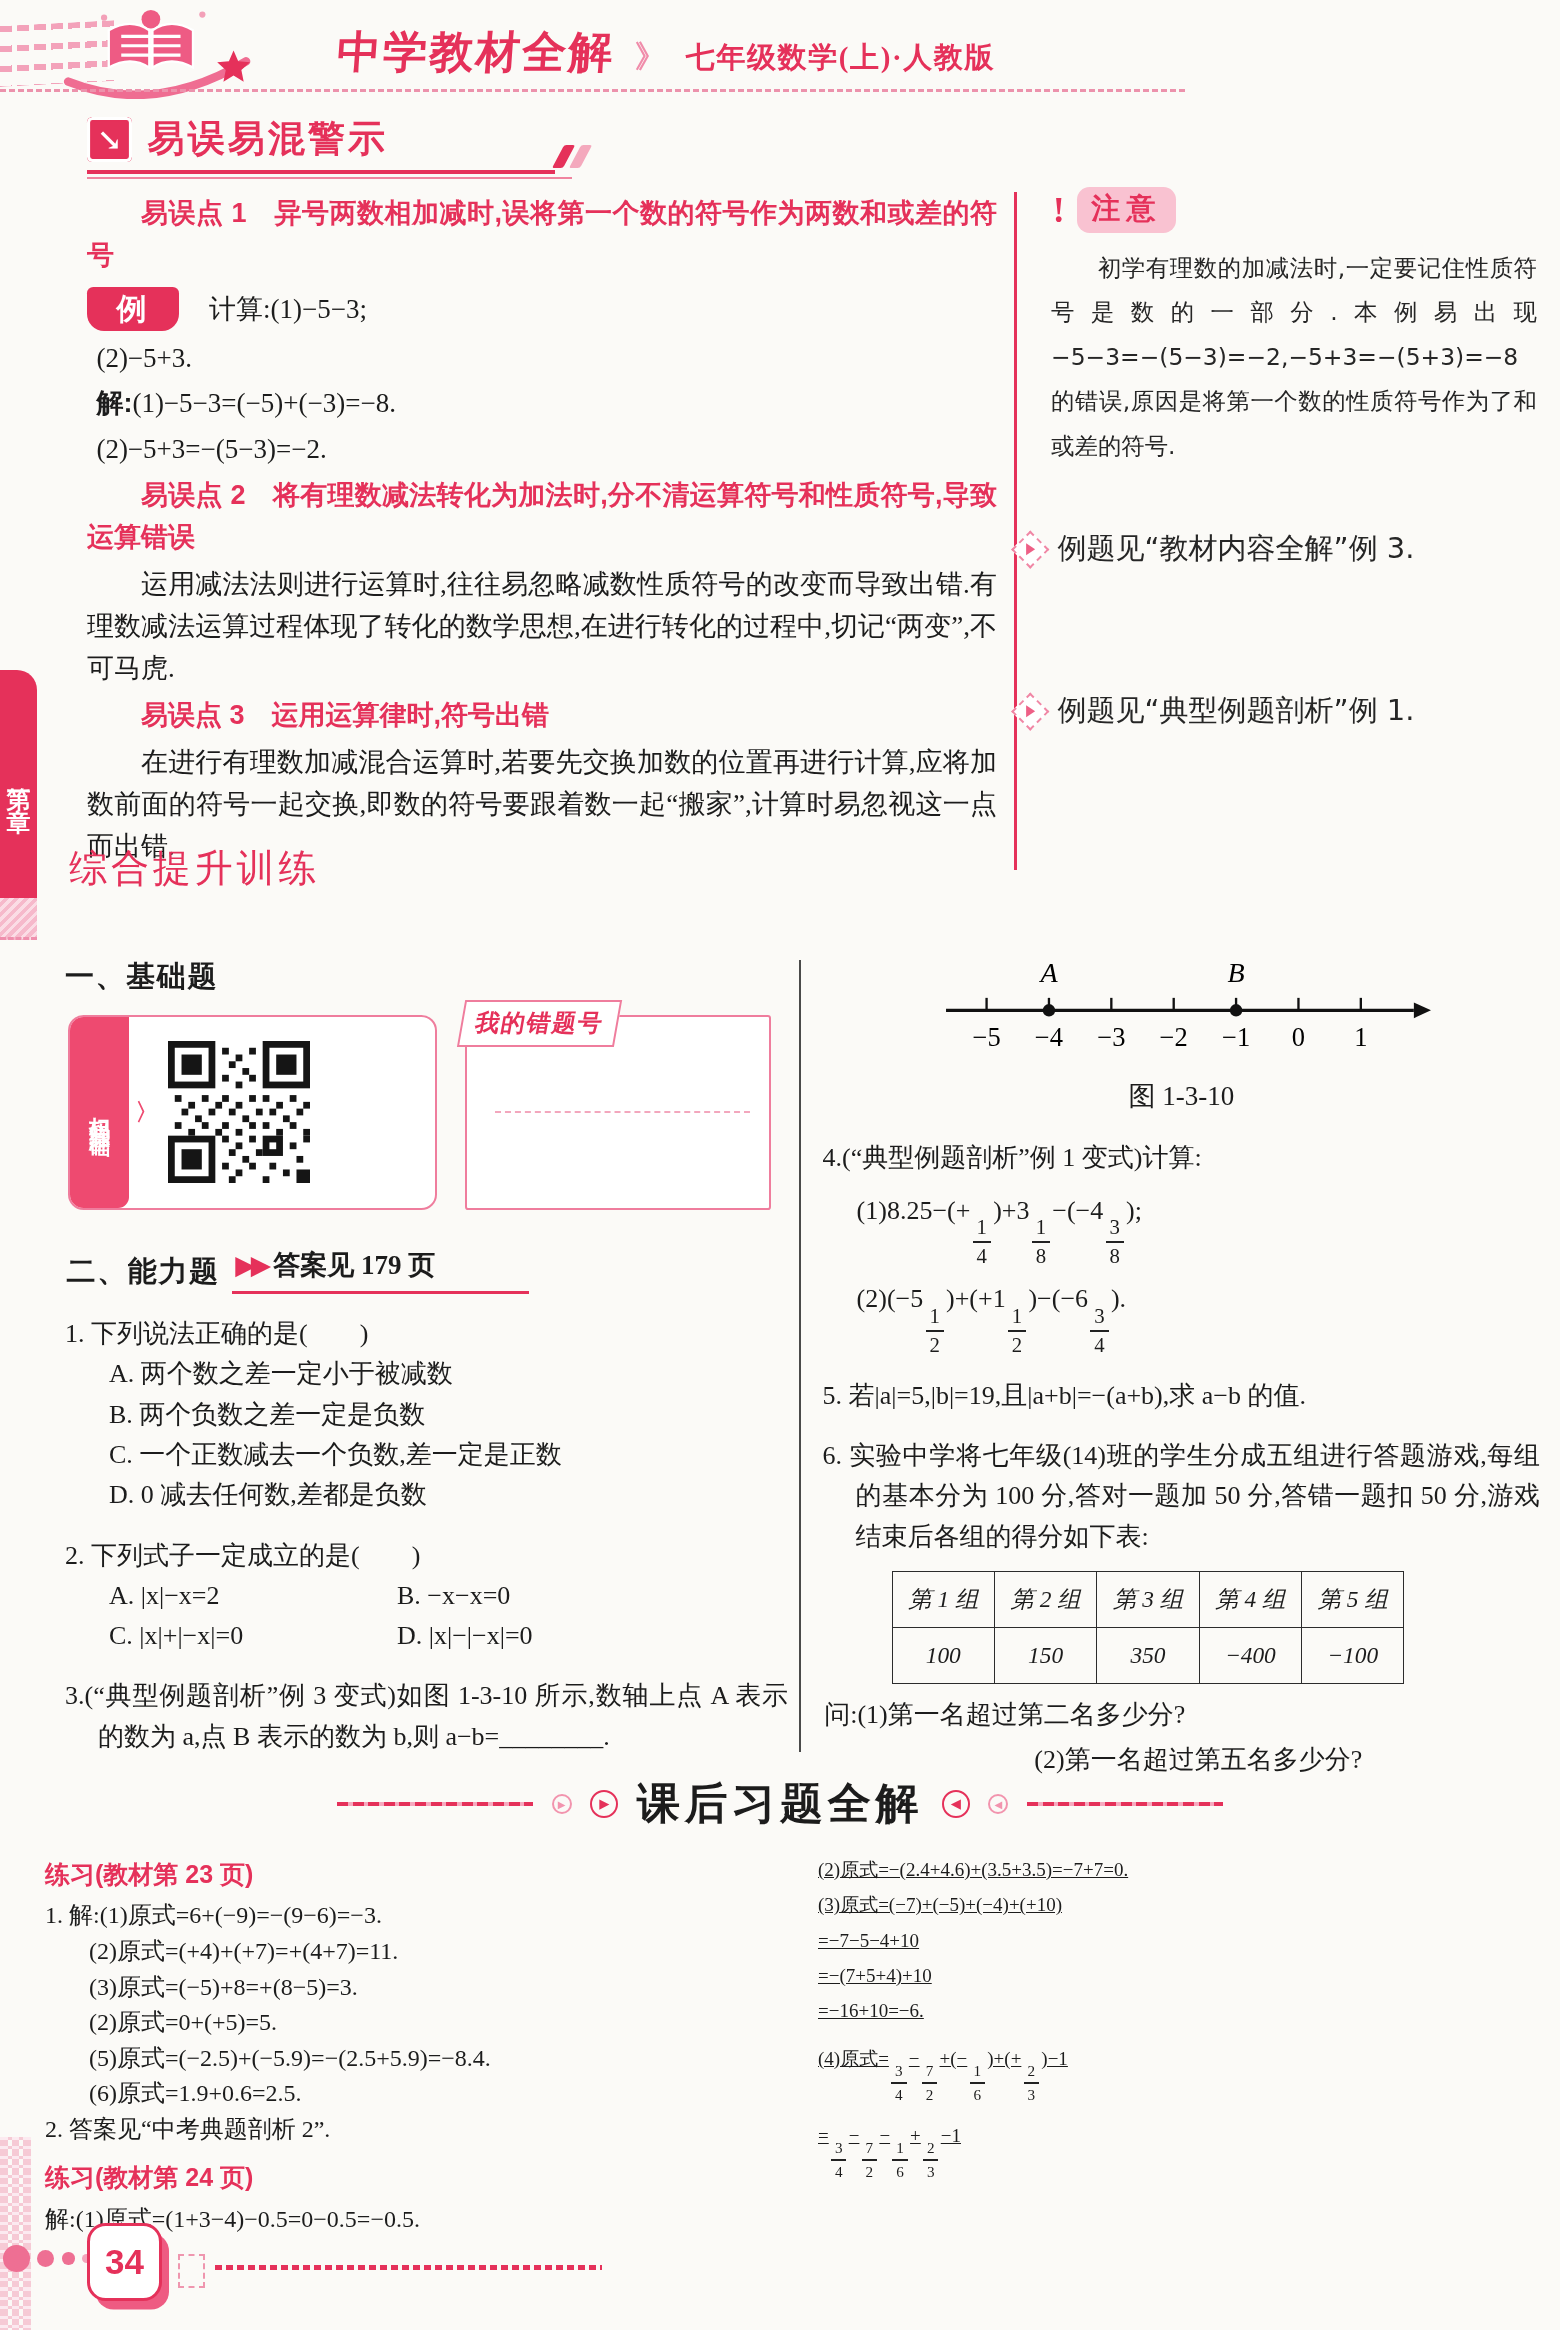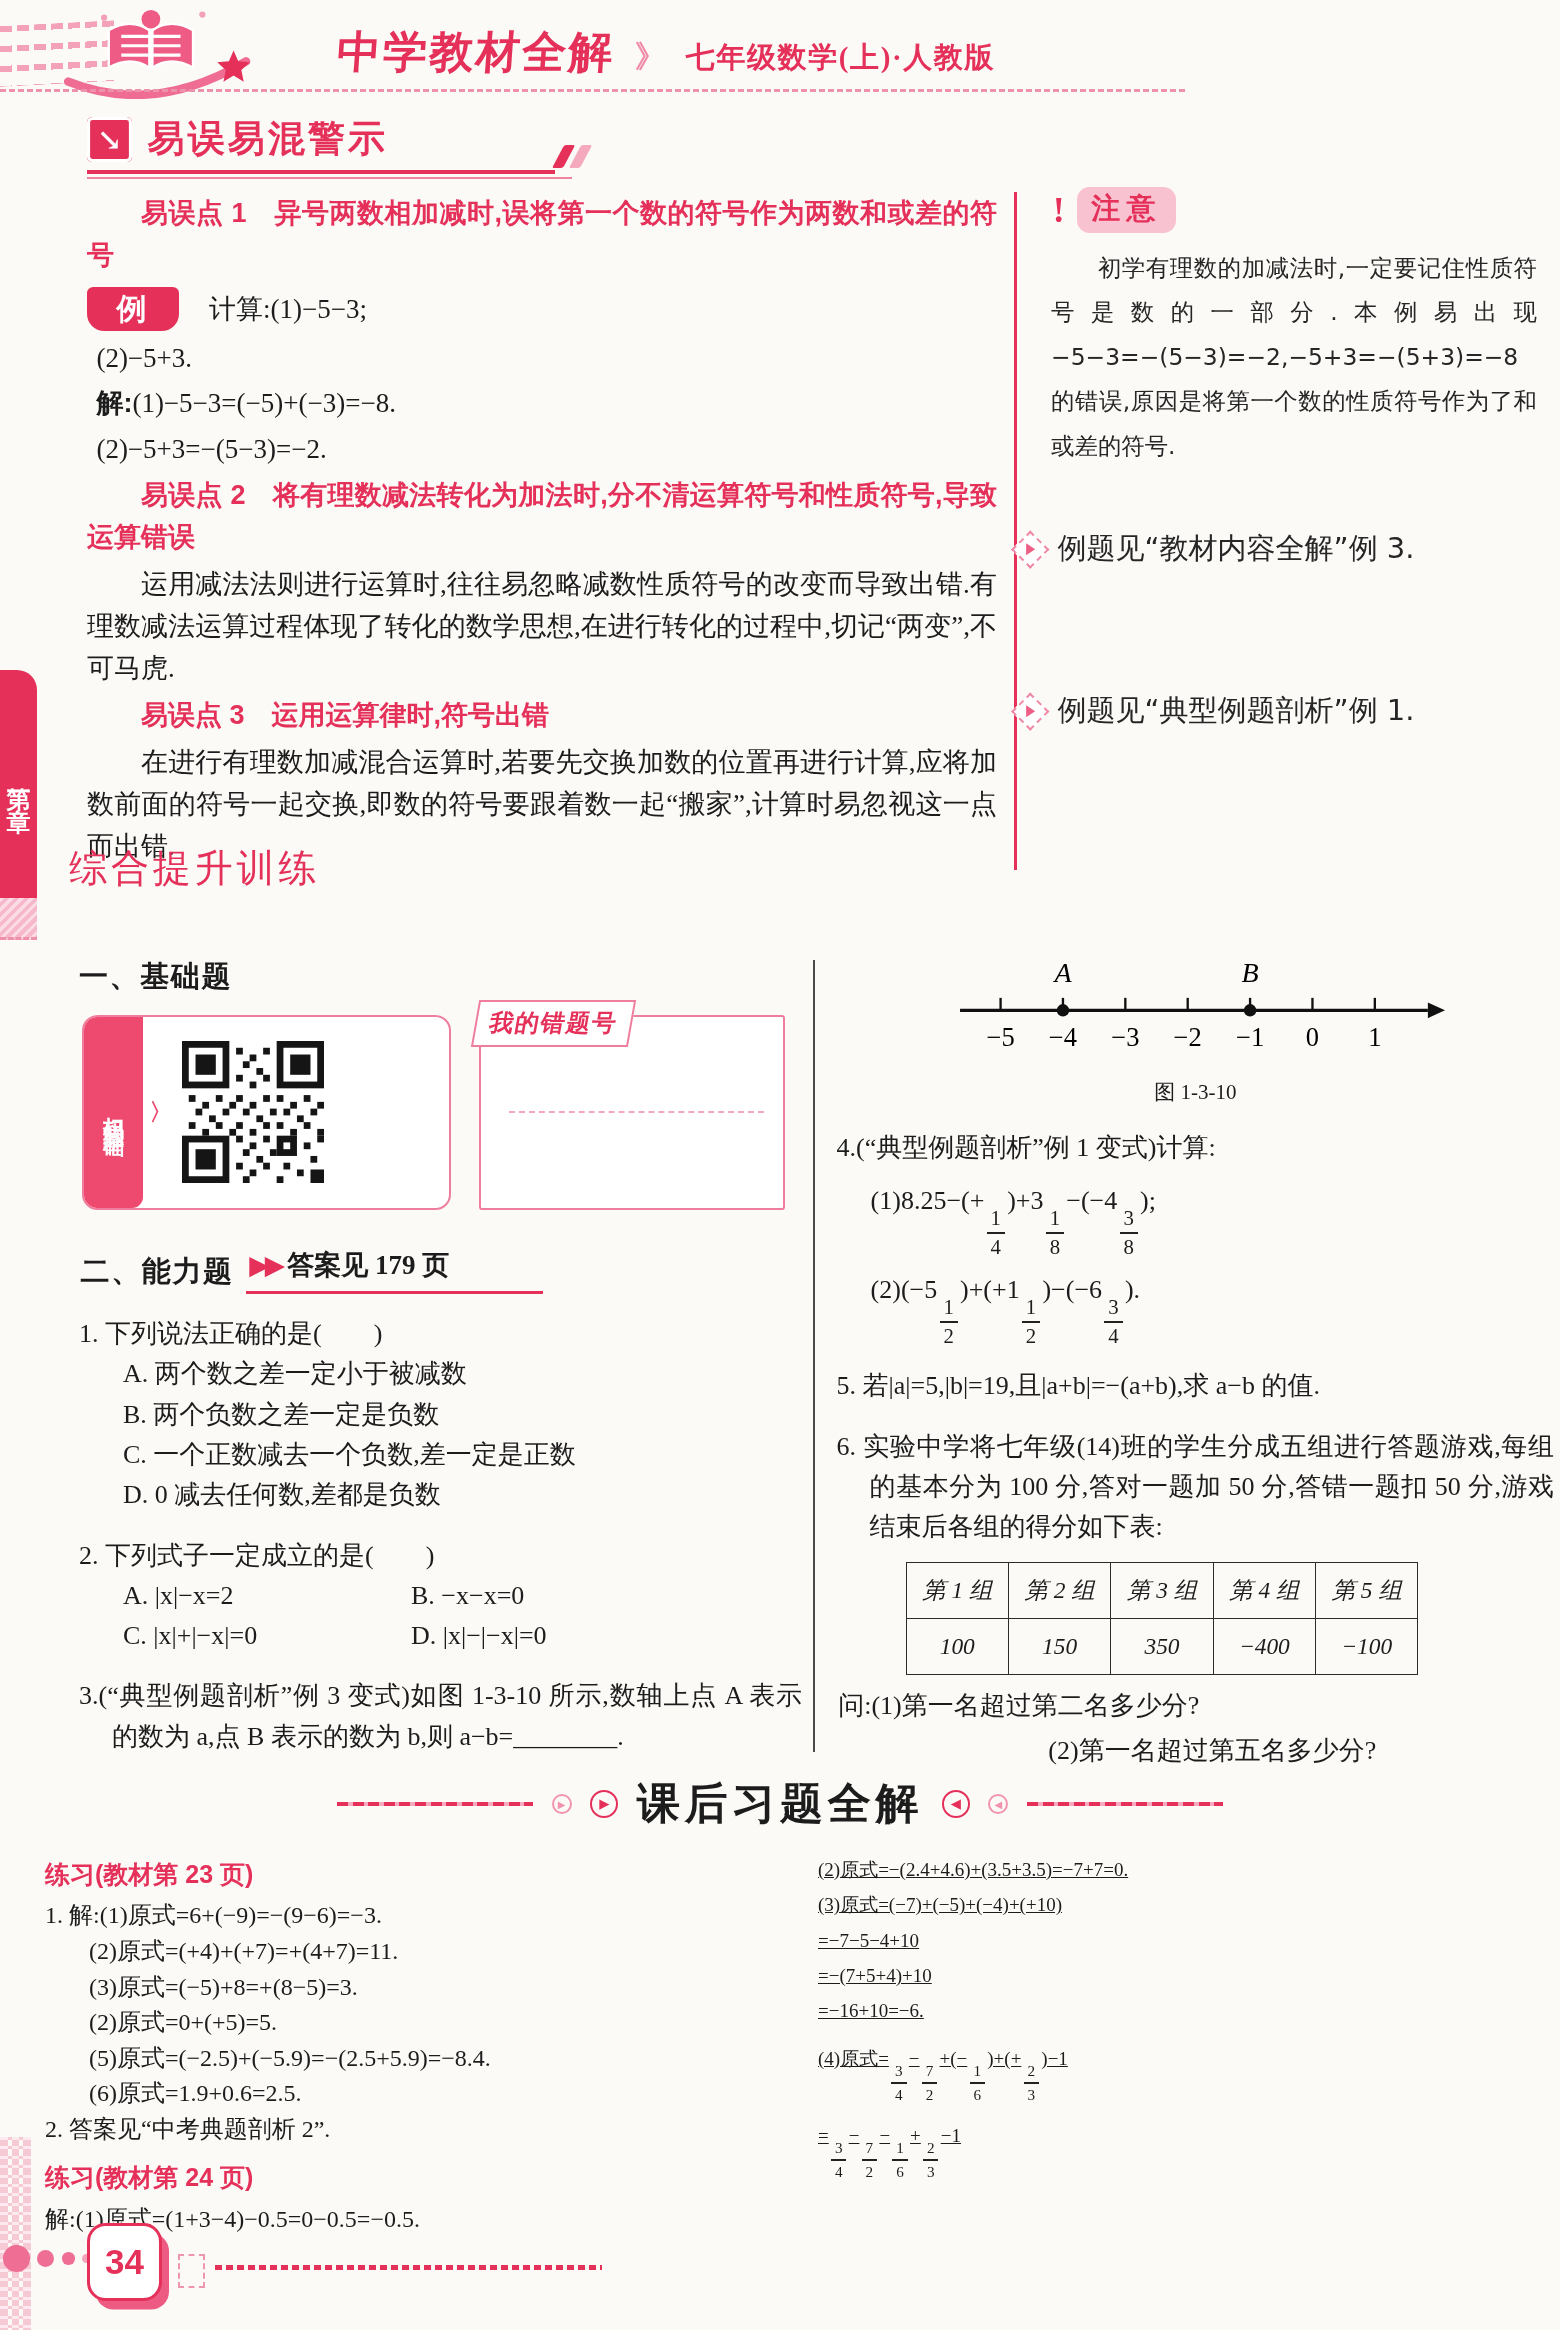--- a/index.html
+++ b/index.html
@@ -67,21 +67,21 @@
   .ref-row{display:flex;align-items:center;gap:14px;font-family:"DejaVu Sans",sans-serif;
     font-size:29px;color:#262626;margin-left:-34px;}
   .ref-row.first{margin-top:61px;}
   .ref-row.second{margin-top:122px;}
   .ref-arrow{width:26.5px;height:26.5px;flex:0 0 auto;transform:rotate(45deg);border:2.3px dashed #f087a5;
     display:flex;align-items:center;justify-content:center;background:#fff;}
   .ref-arrow b{display:block;width:0;height:0;border-left:9.4px solid #ee5f86;border-top:6.2px solid transparent;
     border-bottom:6.2px solid transparent;transform:rotate(-45deg);}
   
   .training-title{position:absolute;left:69px;top:843px;font-size:38px;font-weight:normal;color:var(--red);letter-spacing:3.9px;}
-  .training-grid{position:absolute;left:79px;top:954px;width:1475px;display:flex;}
+  .training-grid{position:absolute;left:65px;top:954px;width:1475px;display:flex;}
   .tr-left{width:723px;font-size:26px;line-height:1.55;}
   .tr-divider{width:1.6px;background:#4a4a4a;margin:6.2px 0 0 11px;height:792px;}
   .tr-right{flex:1;padding-left:22px;font-size:26px;line-height:1.55;}
   .part-title{font-size:29px;font-weight:bold;font-family:"Liberation Sans",sans-serif;letter-spacing:1.6px;}
   .qr-row{display:flex;gap:28px;margin:15.6px 0 0 3.1px;}
   .qr-card{width:369px;height:195px;border:2.3px solid #ef7d9d;border-radius:15.6px;display:flex;overflow:hidden;background:#fff;}
   .qr-tab{width:59px;background:#ee4a70;display:flex;align-items:center;justify-content:center;border-radius:11px 0 11px 11px;}
   .qr-tab span{writing-mode:vertical-rl;color:#fff;font-size:21px;font-weight:bold;letter-spacing:4.7px;font-family:"Liberation Sans",sans-serif;}
   .qr-chev{color:#ee4a70;font-size:23.4px;font-weight:bold;align-self:center;margin:0 1.6px 0 6.2px;font-family:"Liberation Sans",sans-serif;}
   .qr-img{align-self:center;margin-left:7.8px;}
@@ -93,21 +93,21 @@
   .part2-row{display:flex;align-items:flex-end;gap:12.5px;margin:34px 0 0 1.6px;}
   .chevrons{color:var(--red);font-size:26.5px;font-weight:bold;letter-spacing:-4.7px;font-family:"DejaVu Sans",sans-serif;}
   .part2-rest{border-bottom:3.1px solid var(--red);padding:0 94px 4.7px 3.1px;font-size:27px;font-weight:bold;}
   .q-block{margin-top:20px;}
   .q-stem{text-align:justify;}
   .q-hang{padding-left:33px;text-indent:-33px;text-align:justify;}
   .q-opt{margin-left:44px;}
   .q2-grid{display:grid;grid-template-columns:288px 1fr;margin-left:44px;}
   
   .fig-wrap{text-align:center;}
-  .fig-caption{font-size:21px;margin-top:1.6px;}
+  .fig-caption{font-size:27px;margin-top:1.6px;}
   .math-line{margin:12.5px 0 12.5px 34px;}
   .frac{display:inline-flex;flex-direction:column;vertical-align:-0.75em;text-align:center;margin:0 2.3px;line-height:1;font-size:0.8em;}
   .fnum{padding:0 3.9px 3.1px;}
   .fden{border-top:2.3px solid #222;padding:3.1px 3.9px 0;}
   table.score{border-collapse:collapse;margin:14px 0 11px 69px;}
   table.score th,table.score td{border:1.9px solid #2c2c2c;font-weight:normal;
     font-size:23.4px;padding:9.4px 15.6px;text-align:center;min-width:92px;font-style:italic;}
   .ask1{margin:6.2px 0 0 1.6px;}
   .ask2{margin:4.7px 0 0 34px;text-align:center;}
   

